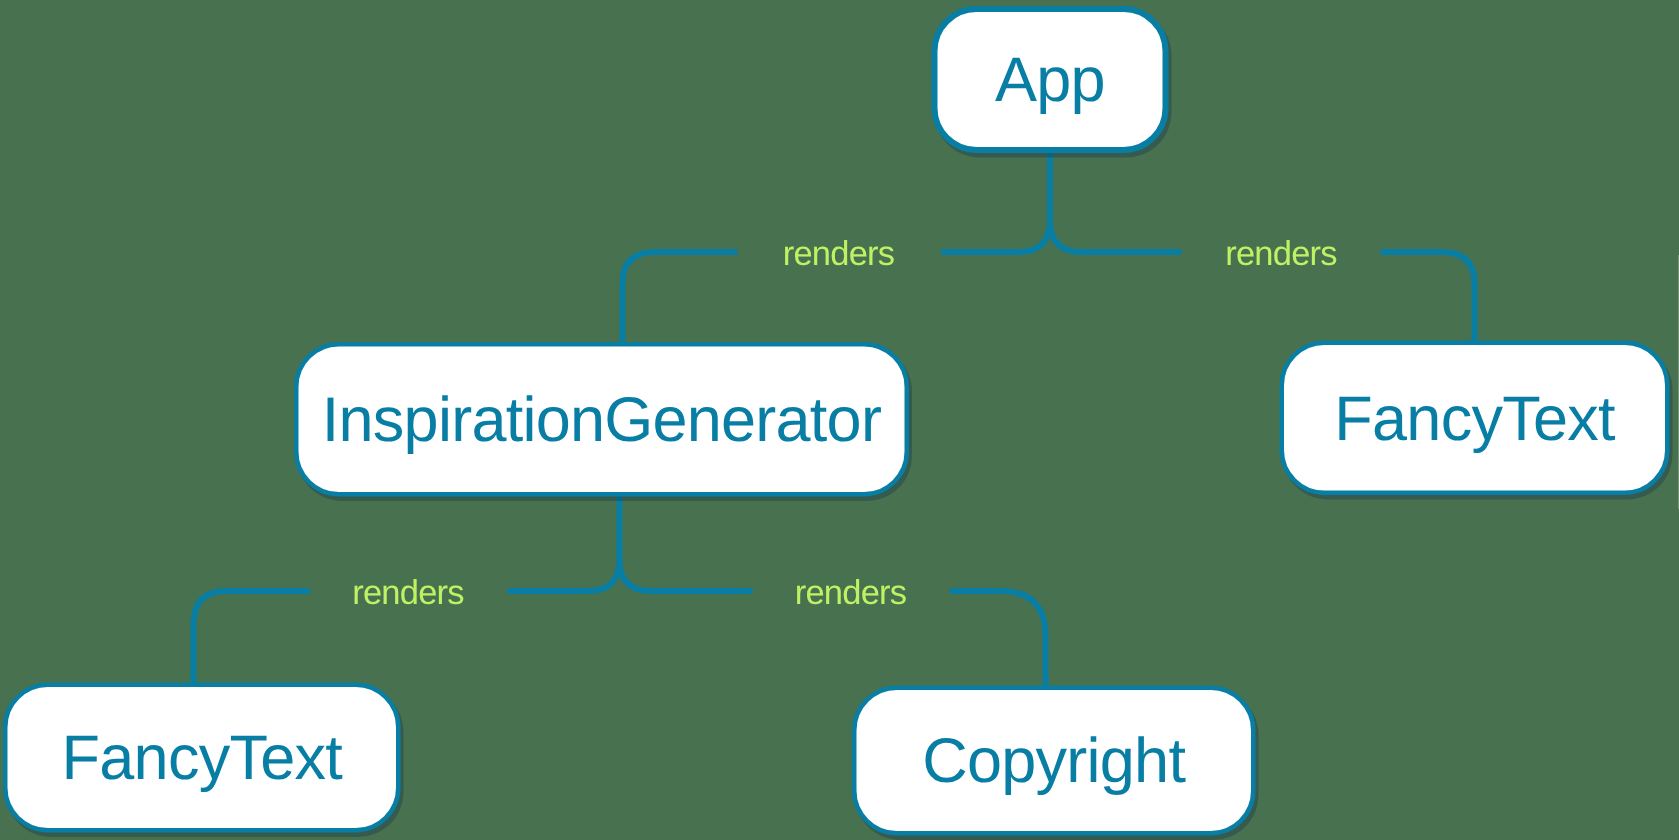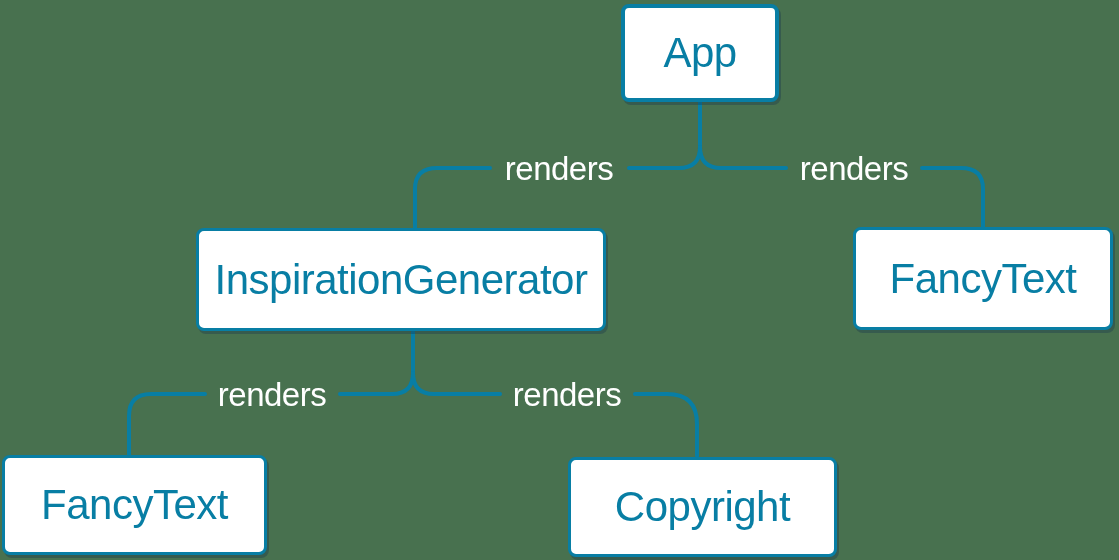--- a/index.html
+++ b/index.html
@@ -25,21 +25,21 @@
     fill: none;
     stroke: #087ea4;
     stroke-width: 4px;
     stroke-linecap: round;
   }
   .node {
     position: absolute;
     box-sizing: border-box;
     background: #ffffff;
     border: 3px solid #087ea4;
-    border-radius: 8px;
+    border-radius: 30px;
     display: flex;
     align-items: center;
     justify-content: center;
     color: #087ea4;
     font-size: 42px;
     font-weight: 500;
     letter-spacing: -0.5px;
     box-shadow: 2px 3px 0 rgba(25, 55, 75, 0.38);
     white-space: nowrap;
   }
@@ -47,22 +47,22 @@
     border-width: 4px;
   }
   .node-app               { left: 621px; top: 4px;   width: 158px; height: 98px; }
   .node-inspiration       { left: 196px; top: 228px; width: 410px; height: 103px; }
   .node-fancytext-top     { left: 853px; top: 227px; width: 260px; height: 103px; }
   .node-fancytext-bottom  { left: 2px;   top: 455px; width: 265px; height: 100px; }
   .node-copyright         { left: 568px; top: 457px; width: 269px; height: 100px; }
   .edge-label {
     position: absolute;
     transform: translate(-50%, -50%);
-    color: #ffffff;
-    font-size: 33px;
+    color: #bef264;
+    font-size: 23px;
     font-weight: 500;
     letter-spacing: -0.5px;
     white-space: nowrap;
   }
   .edge-label-1 { left: 559px; top: 169px; }
   .edge-label-2 { left: 854px; top: 169px; }
   .edge-label-3 { left: 272px; top: 395px; }
   .edge-label-4 { left: 567px; top: 395px; }
 </style>
 </head>

